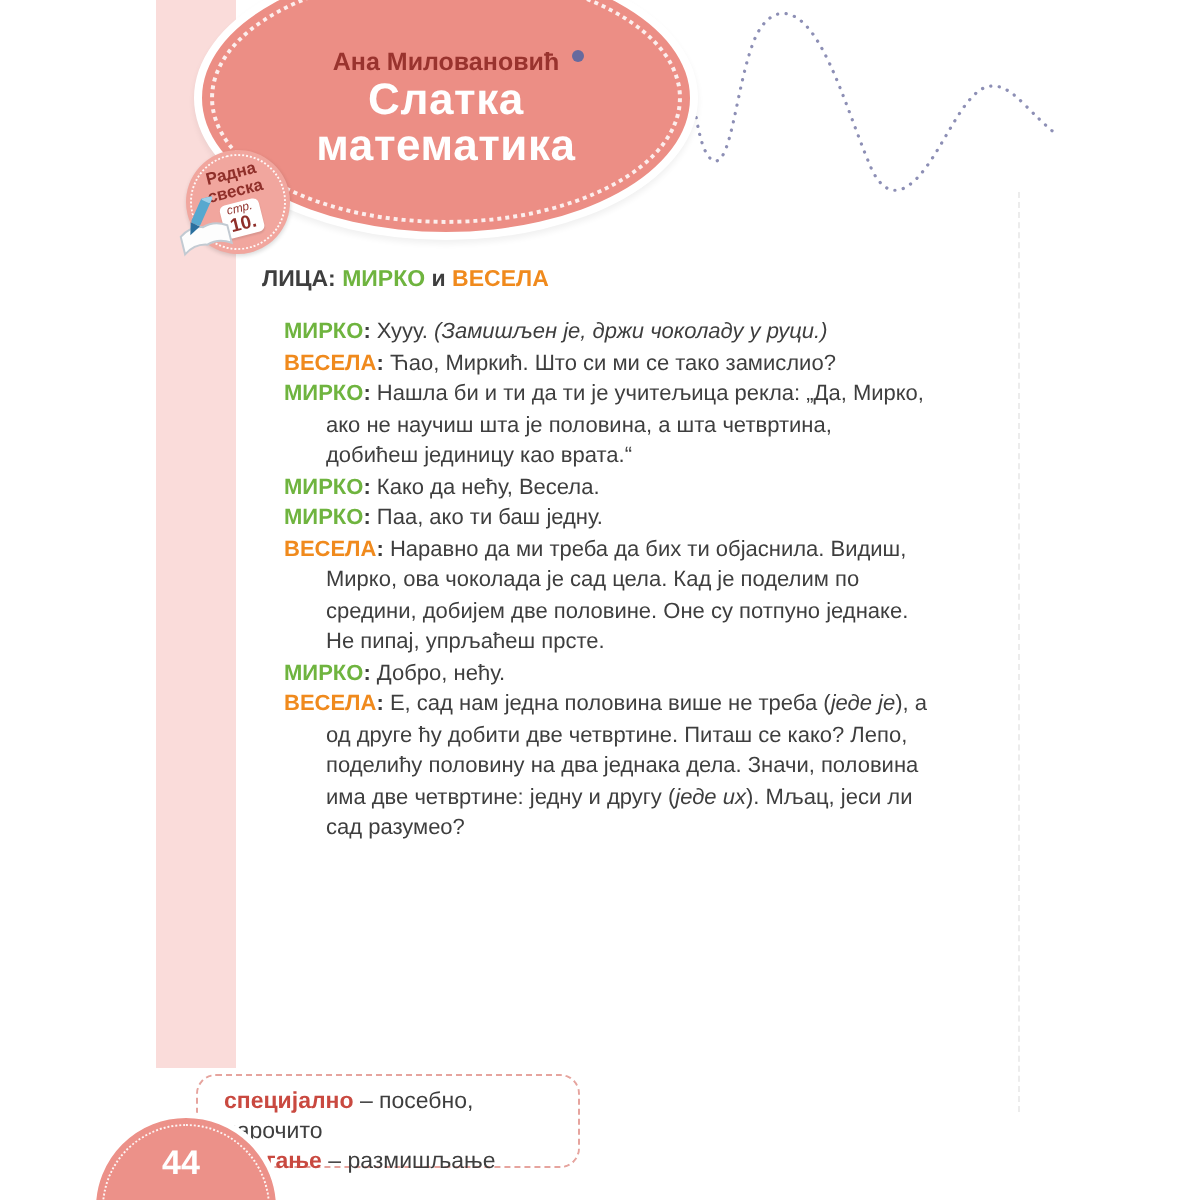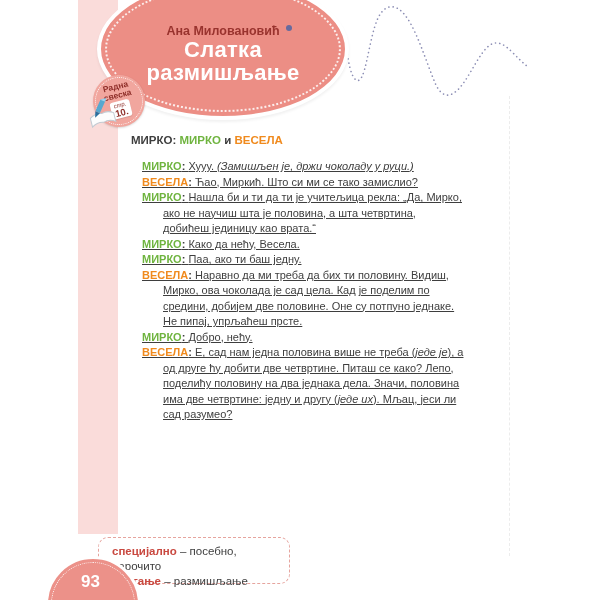--- a/index.html
+++ b/index.html
@@ -32,21 +32,21 @@
   .badge .pill .num { font-size:9.5px; line-height:9px; font-weight:bold; color:#8F2F2A; }
   .badge .pencil { position:absolute; left:-9px; top:20px; }
 
   
   .cast { position:absolute; left:131px; top:134px; font-size:11.5px; font-weight:bold; color:#3E3E3E; }
   .green { color:#6FB43F; } .orange { color:#F08A1D; }
 
   
   .dialogue { position:absolute; left:131px; top:159px; width:400px; }
   .line { margin:0; padding-left:32px; text-indent:-21px; white-space:pre-line;
-          font-size:11px; line-height:15.5px; color:#3E3E3E;text-decoration:underline; }
+          font-size:11px; line-height:15.5px; color:#3E3E3E; }
   .speaker { font-weight:bold; }
   .colon { font-weight:bold; color:#3E3E3E; }
   .it { font-style:italic; }
   .hl { color:#E9897F; }
 
   
   .vline { position:absolute; left:509px; top:96px; height:460px; width:0; border-left:1px dashed #ECECEC; }
 
   
   .gloss { position:absolute; left:98px; top:537px; width:192px; height:47px; background:#ffffff;
@@ -71,21 +71,21 @@
     <path d="M 288 28 C 290 12, 305 4, 318 8 C 332 12, 342 28, 346 48 C 349 62, 350 75, 356 80
              C 366 86, 368 40, 378 18 C 384 6, 392 4, 400 10 C 415 22, 425 60, 436 85
              C 443 99, 452 98, 462 85 C 472 72, 480 52, 490 45 C 498 40, 505 45, 512 52
              C 518 58, 523 63, 528 67" fill="none" stroke="#8D8FB5" stroke-width="1.6" stroke-linecap="round" stroke-dasharray="0.1 4.2"></path>
   </svg>
 
   <div class="ellipse">
     <div class="dotring"></div>
     <div class="author">Ана Миловановић</div>
     <div class="title-line">Слатка</div>
-    <div class="title-line">размишљање</div>
+    <div class="title-line">математика</div>
   </div>
   <div class="author-dot"></div>
 
   <div class="badge">
     <div class="circle"></div>
     <div class="ring"></div>
     <div class="txt">
       <span>Радна</span><br>
       <span>свеска</span>
     </div>
@@ -97,35 +97,35 @@
       <path d="M3 16 Q9 12 15 14 Q21 12 27 16 L27 25 Q21 21 15 23 Q9 21 3 25 Z" fill="#fdfdfd" stroke="#c2cad2" stroke-width="1"></path>
       <g transform="rotate(38 13 9)">
         <rect x="11" y="-4" width="5" height="16" rx="1" fill="#57A8CF"></rect>
         <rect x="11" y="-4" width="5" height="3.5" rx="1" fill="#9FD0E8"></rect>
         <path d="M11 12 L13.5 18 L16 12 Z" fill="#2A6F9E"></path>
       </g>
     </svg>
   </div>
 
   <div class="cast">
-    <span>МИРКО:</span>
+    <span>ЛИЦА:</span>
     <span class="green">МИРКО</span>
     <span>и</span>
     <span class="orange">ВЕСЕЛА</span>
   </div>
 
   <div class="dialogue">
       <p class="line"><span class="speaker" style="color: rgb(111, 180, 63);">МИРКО</span><span class="colon">: </span><span>Хууу. </span><span class="it">(Замишљен је, држи чоколаду у руци.)</span></p>
       <p class="line"><span class="speaker" style="color: rgb(240, 138, 29);">ВЕСЕЛА</span><span class="colon">: </span><span>Ћао, Миркић. Што си ми се тако замислио?</span></p>
       <p class="line"><span class="speaker" style="color: rgb(111, 180, 63);">МИРКО</span><span class="colon">: </span><span>Нашла би и ти да ти је учитељица рекла: „Да, Мирко,
 ако не научиш шта је половина, а шта четвртина,
 добићеш јединицу као врата.“</span></p>
       <p class="line"><span class="speaker" style="color: rgb(111, 180, 63);">МИРКО</span><span class="colon">: </span><span>Како да нећу, Весела.</span></p>
       <p class="line"><span class="speaker" style="color: rgb(111, 180, 63);">МИРКО</span><span class="colon">: </span><span>Паа, ако ти баш једну.</span></p>
-      <p class="line"><span class="speaker" style="color: rgb(240, 138, 29);">ВЕСЕЛА</span><span class="colon">: </span><span>Наравно да ми треба да бих ти половину. Видиш,
+      <p class="line"><span class="speaker" style="color: rgb(240, 138, 29);">ВЕСЕЛА</span><span class="colon">: </span><span>Наравно да ми треба да бих ти објаснила. Видиш,
 Мирко, ова чоколада је сад цела. Кад је поделим по
 средини, добијем две половине. Оне су потпуно једнаке.
 Не пипај, упрљаћеш прсте.</span></p>
       <p class="line"><span class="speaker" style="color: rgb(111, 180, 63);">МИРКО</span><span class="colon">: </span><span>Добро, нећу.</span></p>
       <p class="line"><span class="speaker" style="color: rgb(240, 138, 29);">ВЕСЕЛА</span><span class="colon">: </span><span>Е, сад нам једна половина више не треба (</span><span class="it">једе је</span><span>), а
 од друге ћу добити две четвртине. Питаш се како? Лепо,
 поделићу половину на два једнака дела. Значи, половина
 има две четвртине: једну и другу (</span><span class="it">једе их</span><span>). Мљац, јеси ли
 сад разумео?</span></p>
     </div>
@@ -138,16 +138,16 @@
       <span>– посебно, нарочито</span>
     </div>
     <div>
       <span class="term">мозгање</span>
       <span>– размишљање</span>
     </div>
   </div>
 
   <div class="pnum">
     <div class="ring"></div>
-    <div class="n">93</div>
+    <div class="n">44</div>
   </div>
 
 </div>
 
 </body></html>

